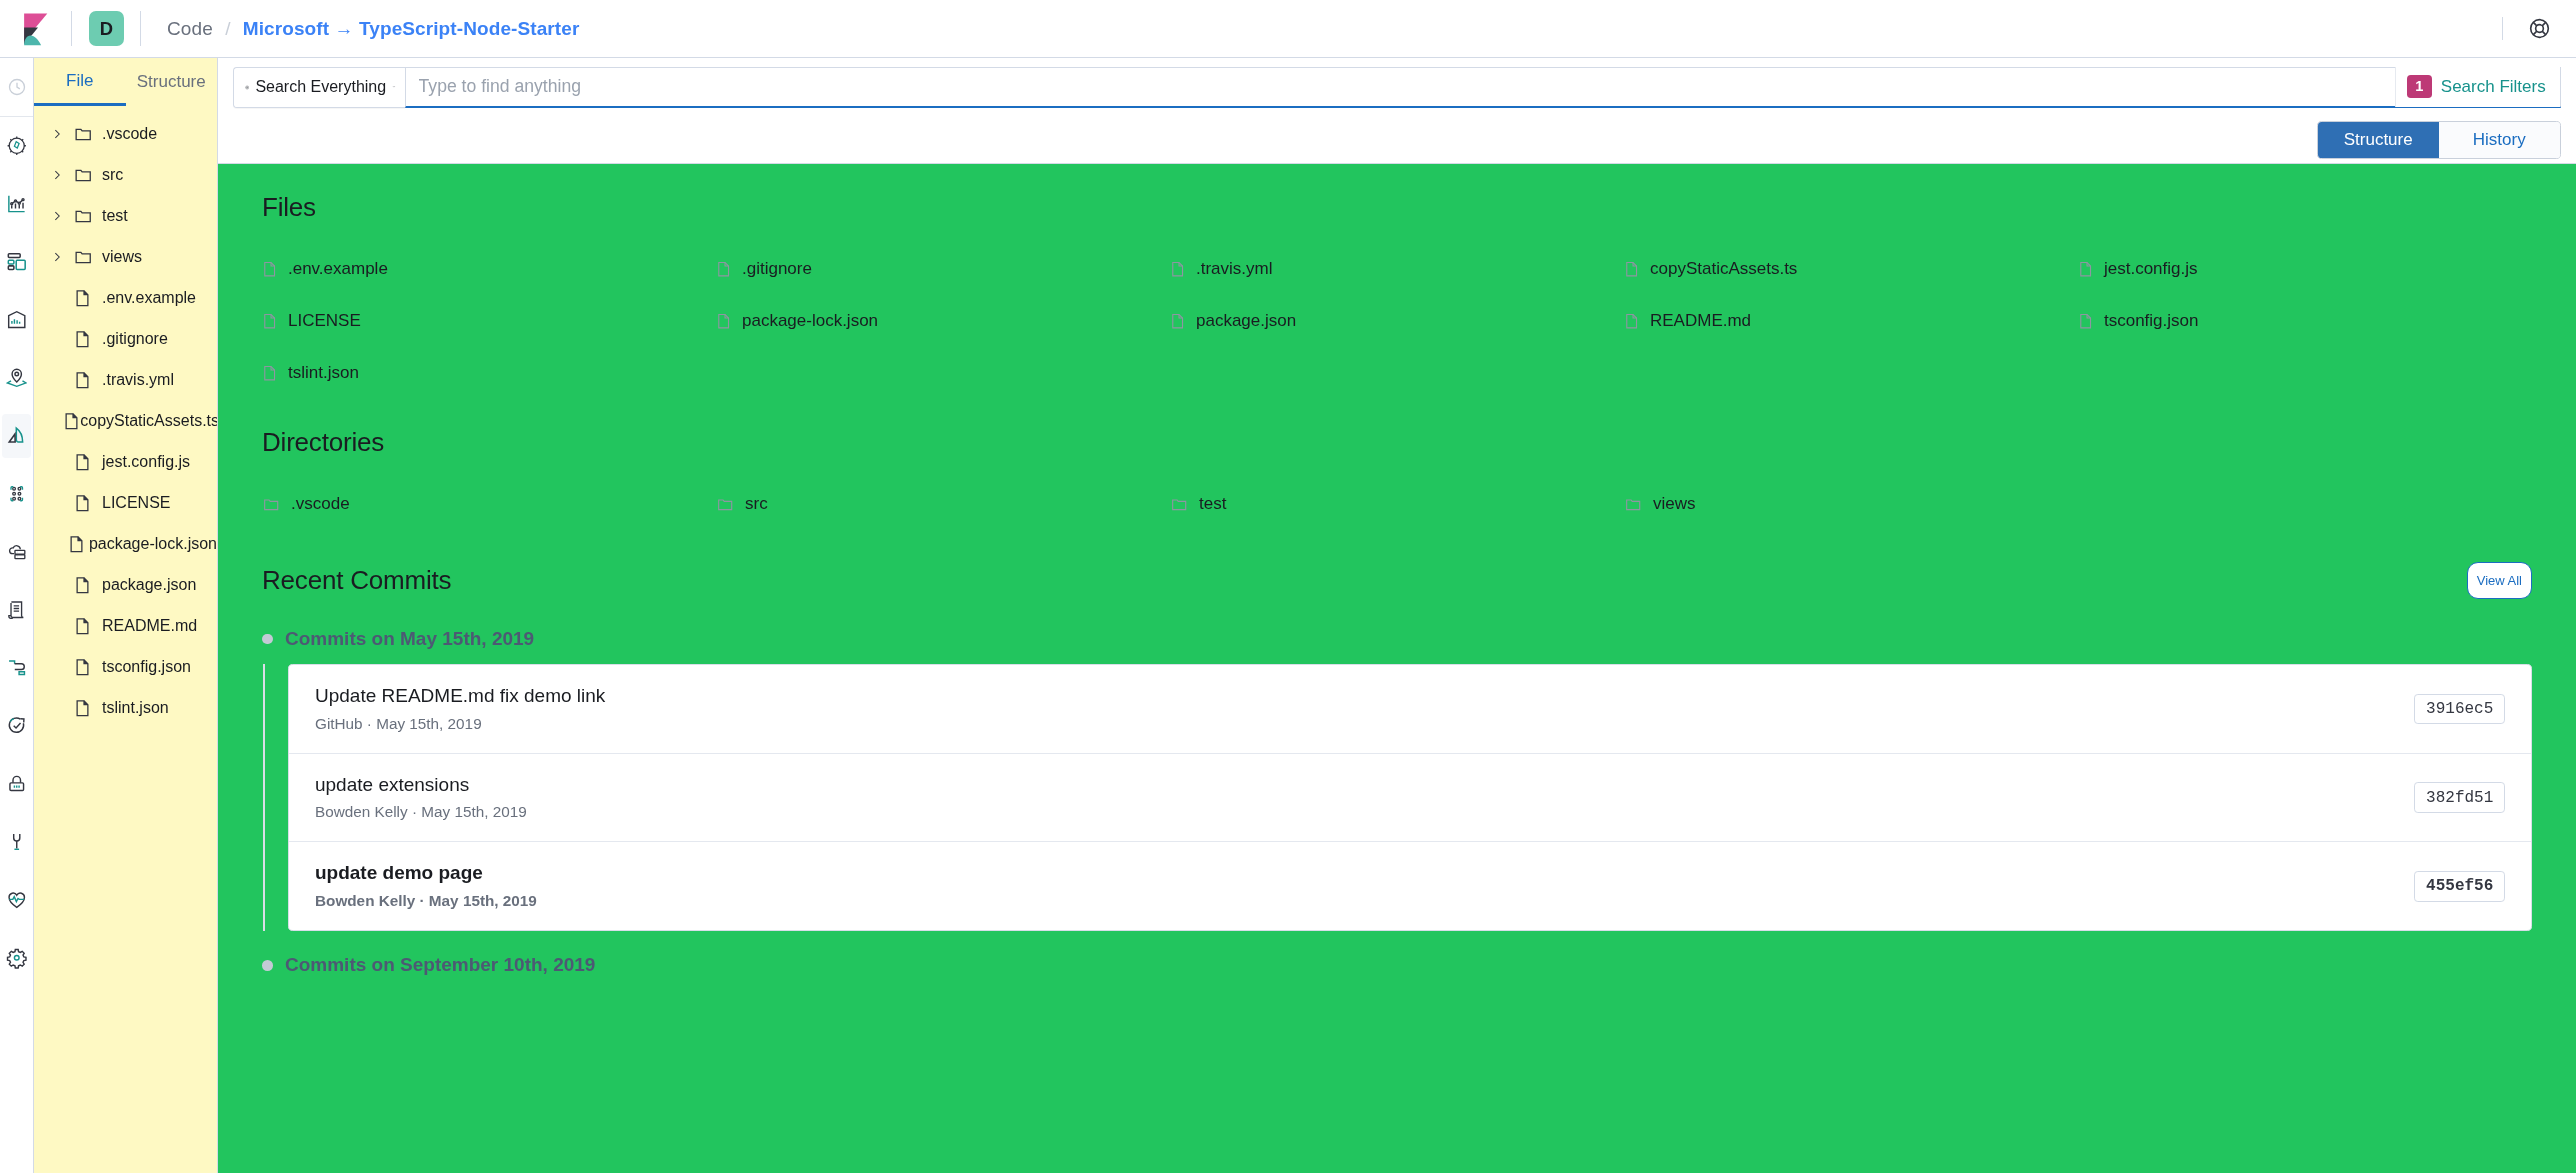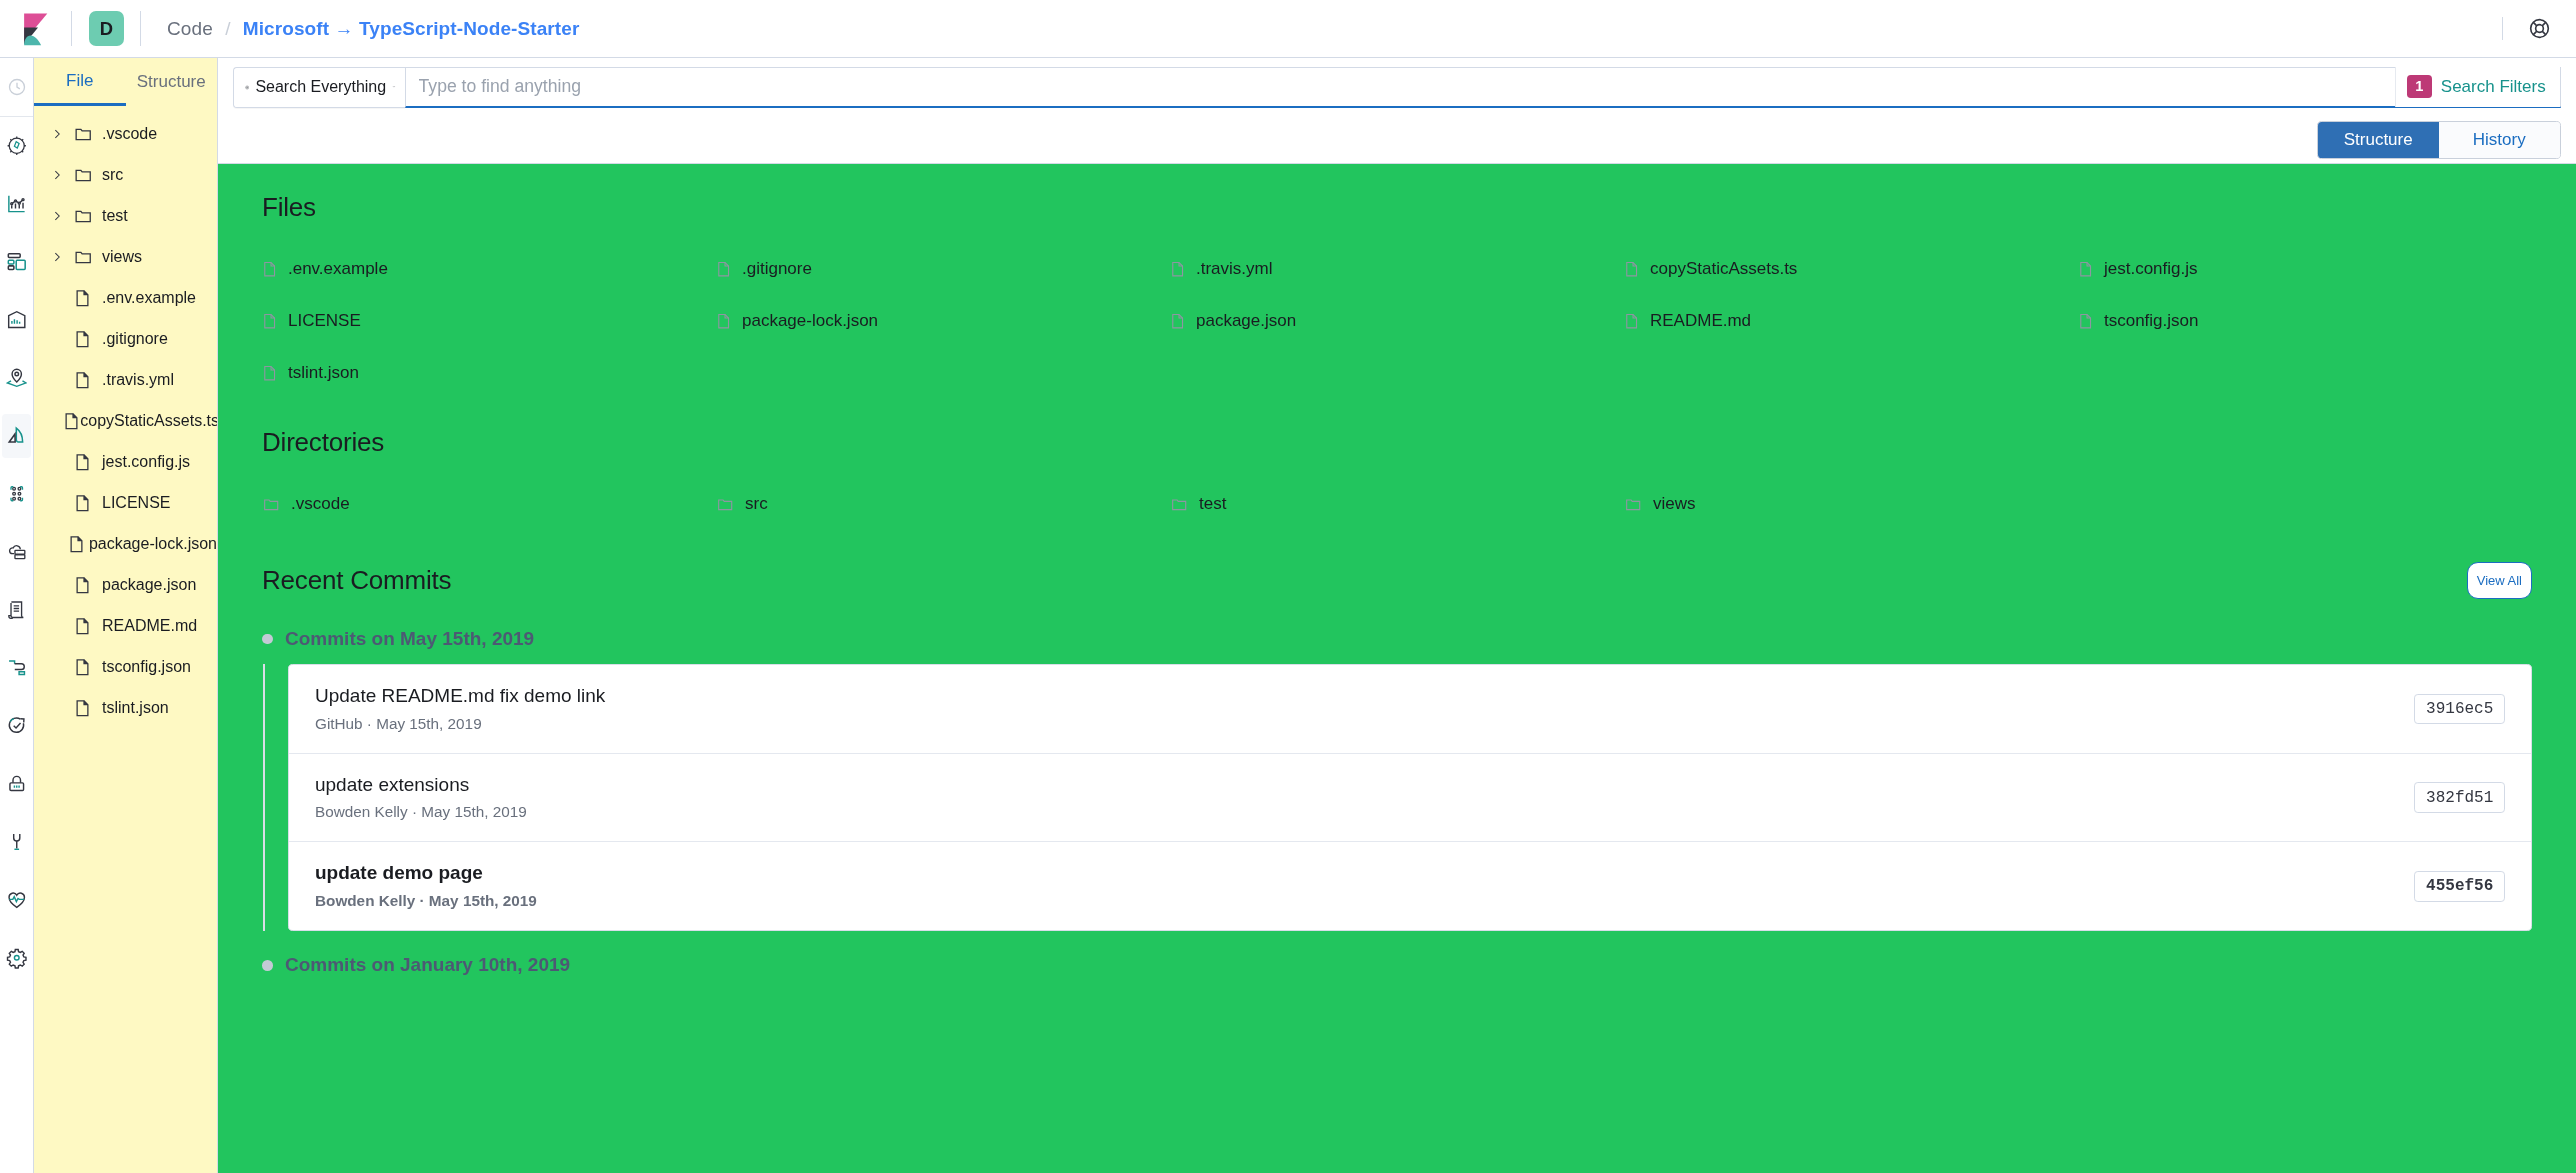--- a/index.html
+++ b/index.html
@@ -742,21 +742,21 @@
                         <div class="commit-meta">Bowden Kelly · May 15th, 2019</div>
                       </div>
                       <span class="commit-hash">455ef56</span>
                     </div>
                   </div>
                 </div>
               </div>
               <div class="day-group">
                 <div class="day-head">
                   <span class="day-dot"></span>
-                  <span class="day-label">Commits on January 10th, 2019</span>
+                  <span class="day-label">Commits on September 10th, 2019</span>
                 </div>
               </div>
             </div>
         </div>
 
       </div>
     </section>
   </div>
 </div>
 

